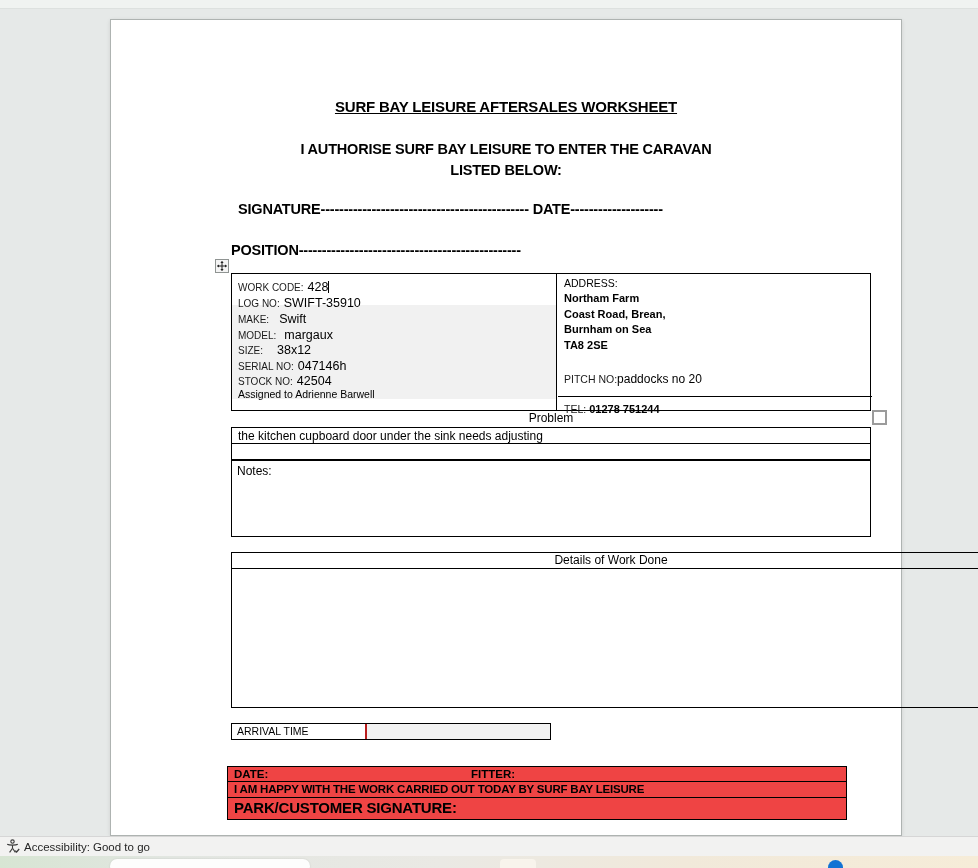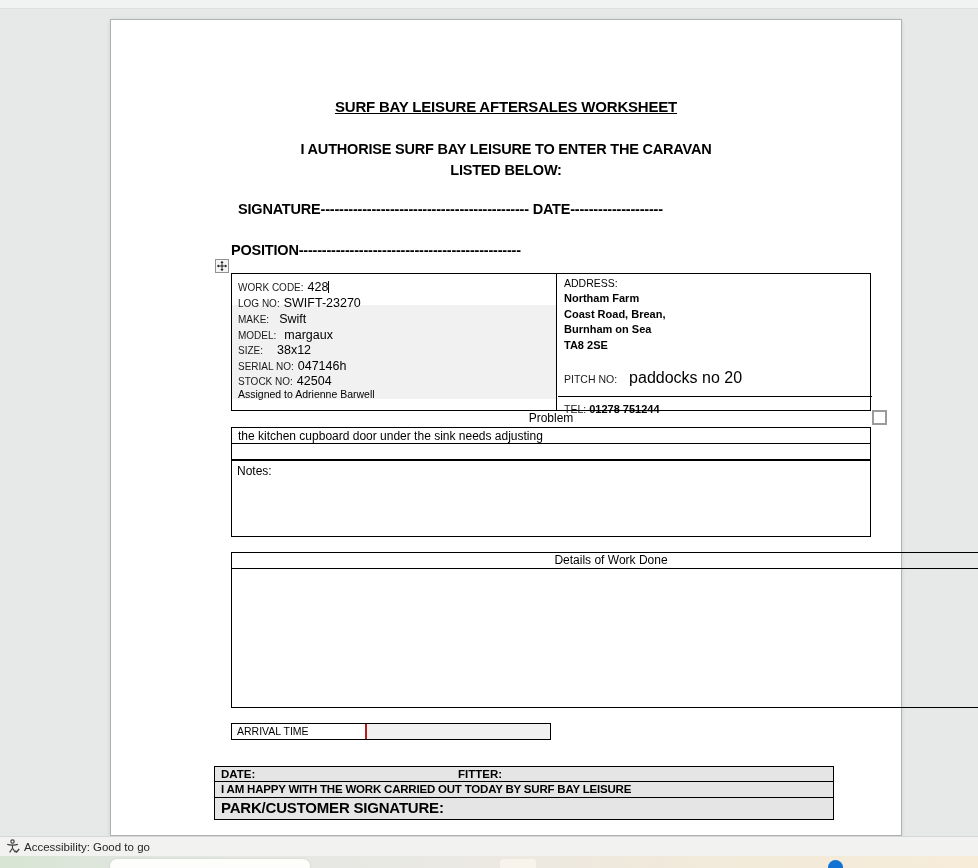--- a/index.html
+++ b/index.html
@@ -61,21 +61,21 @@
   .details-box { position:absolute; left:120px; top:532px; width:760px; height:156px; border:1px solid #000; }
   .details-header { height:16px; border-bottom:1px solid #000; text-align:center; font-size:12px; }
   .details-body { height:138px; }
 
   .times-tbl { position:absolute; left:120px; top:703px; width:320px; border:1px solid #000; }
   .times-row { display:flex; height:15px; }
   .times-row + .times-row { border-top:1px solid #000; }
   .times-label { width:135px; border-right:2px solid #b91c1c; padding:1px 0 0 5px; font-size:10.5px; }
   .times-value { flex:1; background:#f1f1f1; }
 
-  .footer-tbl { position:absolute; left:103px; top:746px; width:620px; border:1px solid #000; background:#e5e5e5; }
+  .footer-tbl { position:absolute; left:116px; top:746px; width:620px; border:1px solid #000; background:#ef4444; }
   .footer-row1 { height:15px; border-bottom:1px solid #000; padding:1px 0 0 6px;
                  font-size:11.5px; font-weight:bold; position:relative; }
   .fitter { position:absolute; left:243px; top:1px; }
   .footer-row2 { height:16px; border-bottom:1px solid #000; padding:1px 0 0 6px;
                  font-size:11.5px; font-weight:bold; letter-spacing:-.2px; }
   .footer-row3 { height:21px; padding:1px 12px 0 6px; font-size:15px; font-weight:bold; letter-spacing:-.2px; }
 
   .statusbar { position:absolute; left:0; top:836px; width:978px; height:20px;
                background:#f2f2f1; border-top:1px solid #d6d6d6;
                display:flex; align-items:center; padding-left:6px; }
@@ -124,21 +124,21 @@
     </svg>
   </div>
 
   <div class="tbl1">
     <div class="tbl1-left">
       <div class="shade-block"></div>
       <div class="info-row tall">
         <span class="lbl">WORK CODE:</span><span class="val">428</span><span class="caret"></span>
       </div>
       <div class="info-row tall">
-        <span class="lbl">LOG NO:</span><span class="val">SWIFT-23270</span>
+        <span class="lbl">LOG NO:</span><span class="val">SWIFT-35910</span>
       </div>
       <div class="info-row">
         <span class="lbl">MAKE:</span><span class="val" style="margin-left:10px">Swift</span>
       </div>
       <div class="info-row">
         <span class="lbl">MODEL:</span><span class="val" style="margin-left:8px">margaux</span>
       </div>
       <div class="info-row">
         <span class="lbl">SIZE:</span><span class="val" style="margin-left:14px">38x12</span>
       </div>
@@ -151,21 +151,21 @@
       <div class="assigned">Assigned to Adrienne Barwell</div>
     </div>
 
     <div class="tbl1-right">
       <div class="addr-label">ADDRESS:</div>
       <div class="addr-line">Northam Farm</div>
       <div class="addr-line">Coast Road, Brean,</div>
       <div class="addr-line">Burnham on Sea</div>
       <div class="addr-line">TA8 2SE</div>
       <div class="pitch-row">
-        <span class="lbl" style="font-size:10.5px">PITCH NO:</span><span class="val" style="font-size:16px;margin-left:12px">paddocks no 20</span>
+        <span class="lbl" style="font-size:10.5px">PITCH NO:</span><span class="val" style="font-size:12px;margin-left:0">paddocks no 20</span>
       </div>
       <div class="tel-row">
         <span class="lbl" style="font-size:10.5px">TEL:</span><span class="tel-val">01278 751244</span>
       </div>
     </div>
   </div>
 
   <div class="resize-handle"></div>
 
   <div class="problem-label">Problem</div>

